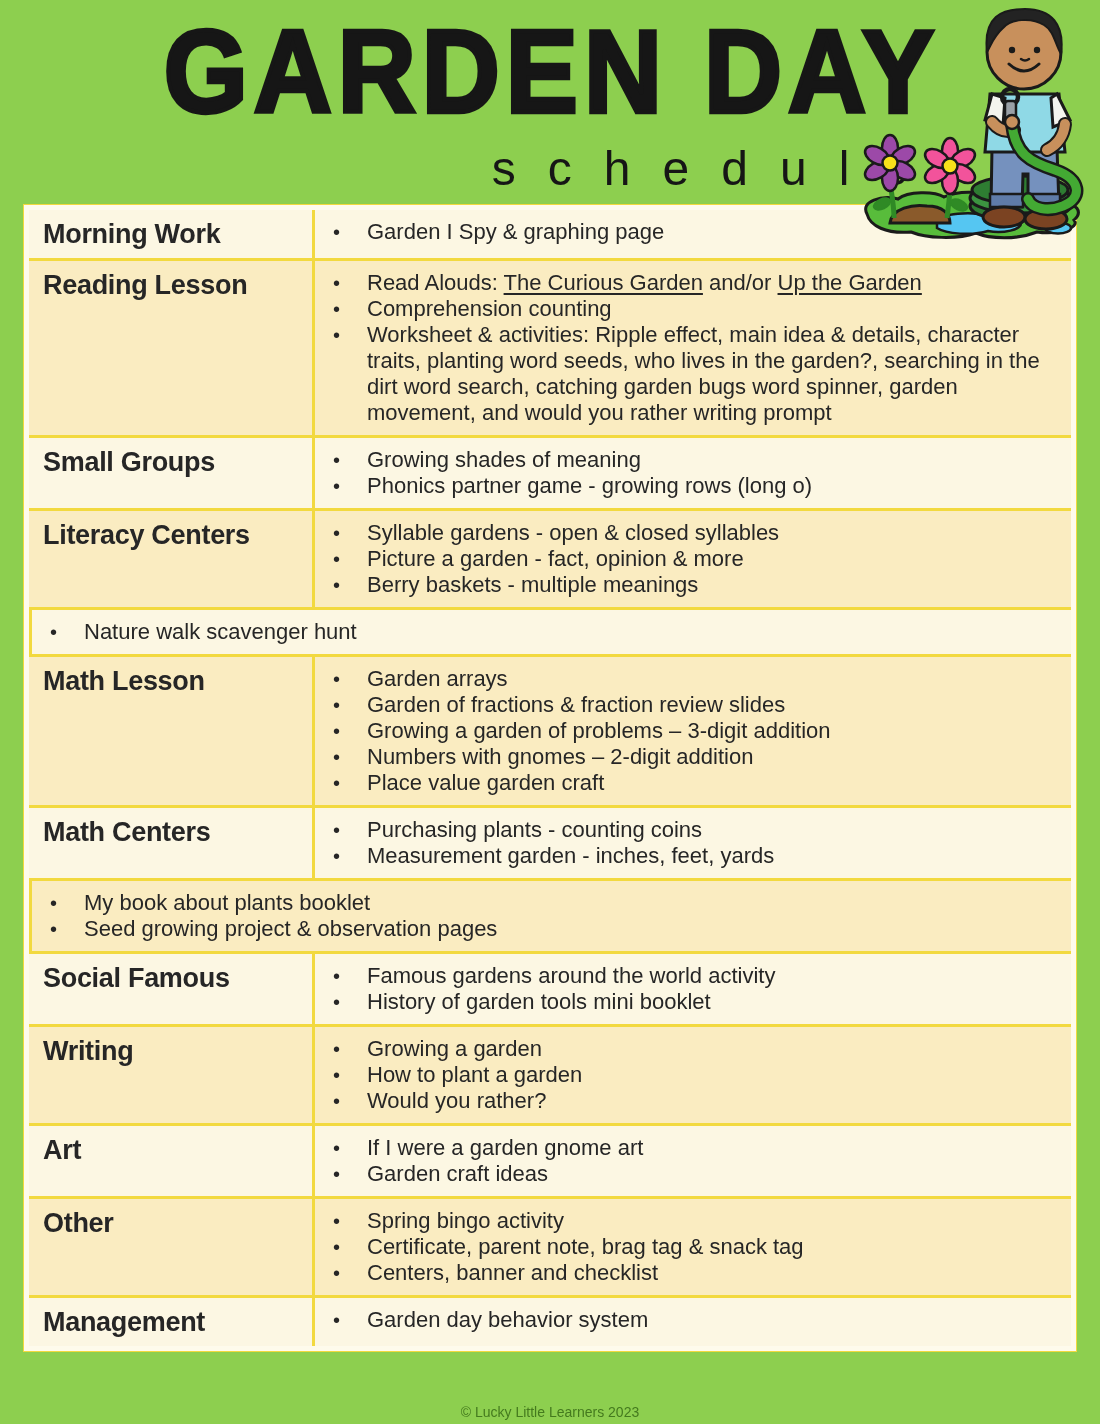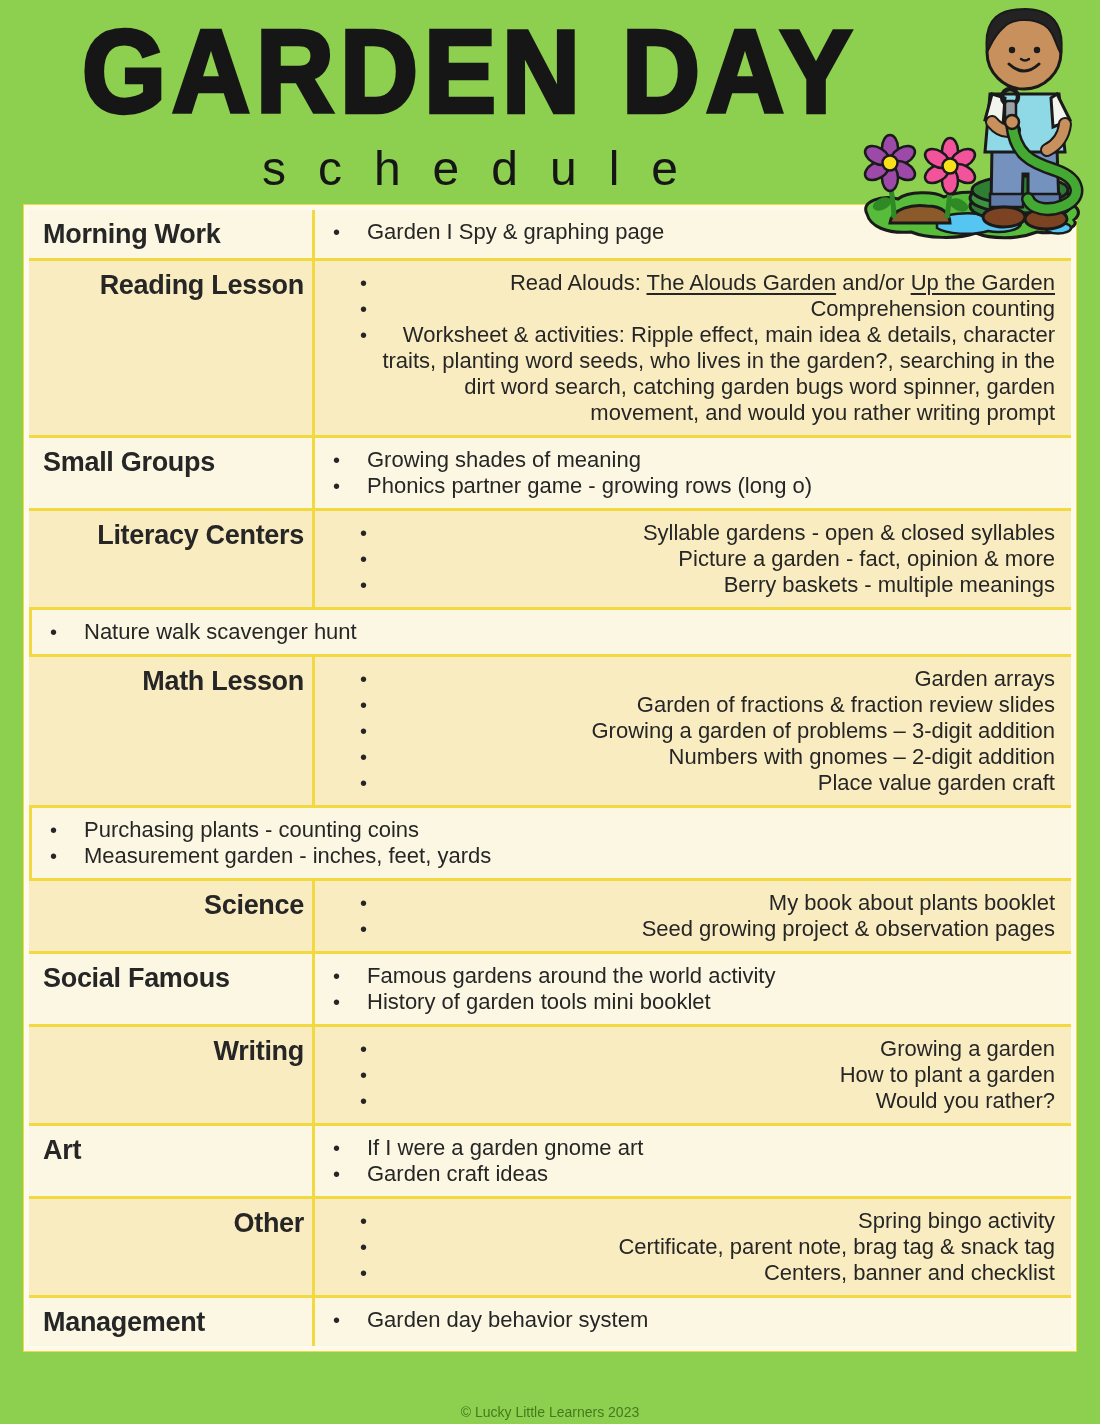--- a/index.html
+++ b/index.html
@@ -16,21 +16,21 @@
   body{
     background:var(--background);
     font-family:"Liberation Sans", sans-serif;
     color:var(--text);
     position:relative;
     overflow:hidden;
   }
   .header{
     width:940px;
     padding-top:10px;
-    text-align:center;
+    text-align:right;
     position:relative;
     z-index:1;
   }
   .title{
     font-size:108px;
     font-weight:700;
     letter-spacing:6px;
     line-height:1.05;
     color:#161616;
     -webkit-text-stroke:4px #161616;
@@ -58,21 +58,21 @@
   .schedule-table{
     position:relative;
     z-index:2;
     margin:12px 24px 0 24px;
     border:5px solid var(--table_border);
     outline:1px solid var(--divider);
   }
   .trow{display:flex;}
   .trow + .trow{border-top:3px solid var(--divider);}
   .shade-light{background:var(--row_light);}
-  .shade-dark{background:var(--row_dark);text-align:right;}
+  .shade-dark{background:var(--row_dark);}
   .cell{padding:9px 0;}
   .label-cell{
     flex:0 0 283px;
     padding-left:14px;
     padding-right:8px;
   }
   .label-text{
     font-size:27px;
     font-weight:700;
     letter-spacing:-0.3px;
@@ -197,21 +197,21 @@
           <span class="dot">•</span>
           <span class="item-text"><span>Garden I Spy &amp; graphing page</span></span>
         </div>
       </div>
     </div>
     <div class="trow shade-dark">
       <div class="cell label-cell"><span class="label-text">Reading Lesson</span></div>
       <div class="cell items-cell">
         <div class="bullet-line">
           <span class="dot">•</span>
-          <span class="item-text"><span>Read Alouds: </span><span class="u">The Alouds Garden</span><span> and/or </span><span class="u">Up the Garden</span></span>
+          <span class="item-text"><span>Read Alouds: </span><span class="u">The Curious Garden</span><span> and/or </span><span class="u">Up the Garden</span></span>
         </div>
         <div class="bullet-line">
           <span class="dot">•</span>
           <span class="item-text"><span>Comprehension counting</span></span>
         </div>
         <div class="bullet-line">
           <span class="dot">•</span>
           <span class="item-text"><span>Worksheet &amp; activities: Ripple effect, main idea &amp; details, character traits, planting word seeds, who lives in the garden?, searching in the dirt word search, catching garden bugs word spinner, garden movement, and would you rather writing prompt</span></span>
         </div>
       </div>
@@ -273,33 +273,33 @@
           <span class="dot">•</span>
           <span class="item-text"><span>Numbers with gnomes – 2-digit addition</span></span>
         </div>
         <div class="bullet-line">
           <span class="dot">•</span>
           <span class="item-text"><span>Place value garden craft</span></span>
         </div>
       </div>
     </div>
     <div class="trow shade-light">
+      <div class="cell label-cell"><span class="label-text">Math Centers</span></div>
       <div class="cell items-cell">
         <div class="bullet-line">
           <span class="dot">•</span>
           <span class="item-text"><span>Purchasing plants - counting coins</span></span>
         </div>
         <div class="bullet-line">
           <span class="dot">•</span>
           <span class="item-text"><span>Measurement garden - inches, feet, yards</span></span>
         </div>
       </div>
     </div>
     <div class="trow shade-dark">
-      <div class="cell label-cell"><span class="label-text">Science</span></div>
       <div class="cell items-cell">
         <div class="bullet-line">
           <span class="dot">•</span>
           <span class="item-text"><span>My book about plants booklet</span></span>
         </div>
         <div class="bullet-line">
           <span class="dot">•</span>
           <span class="item-text"><span>Seed growing project &amp; observation pages</span></span>
         </div>
       </div>

